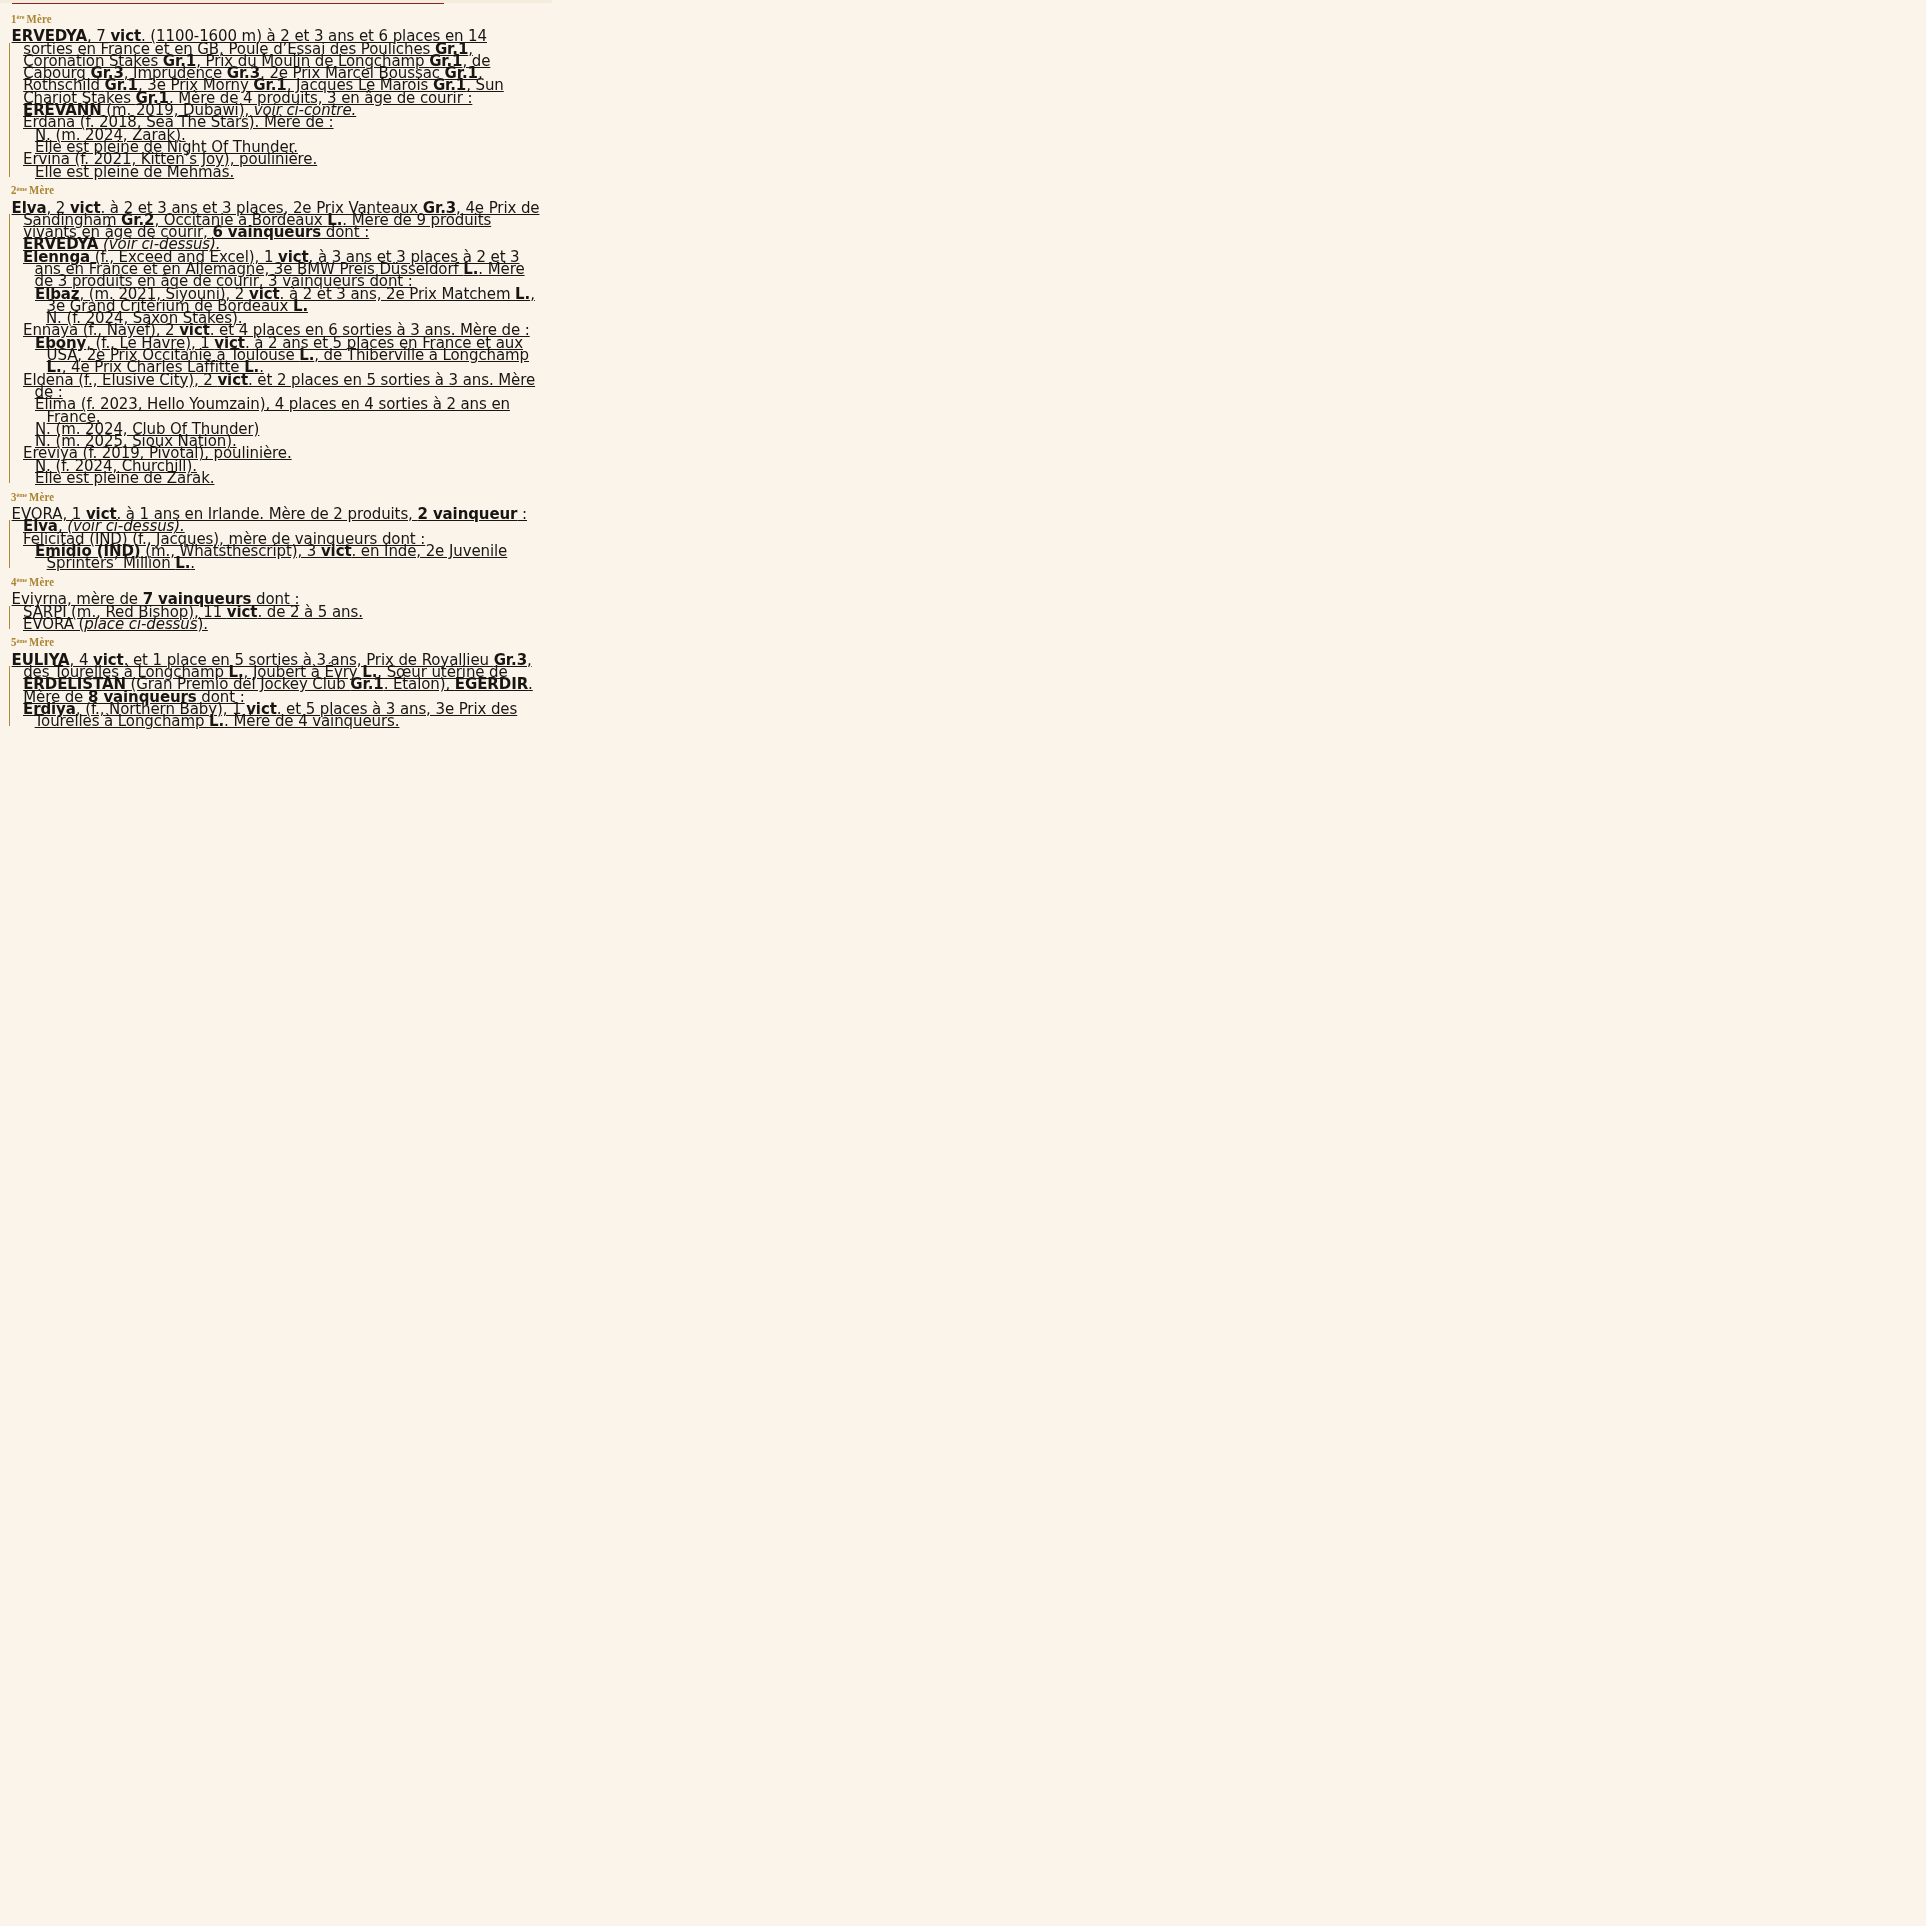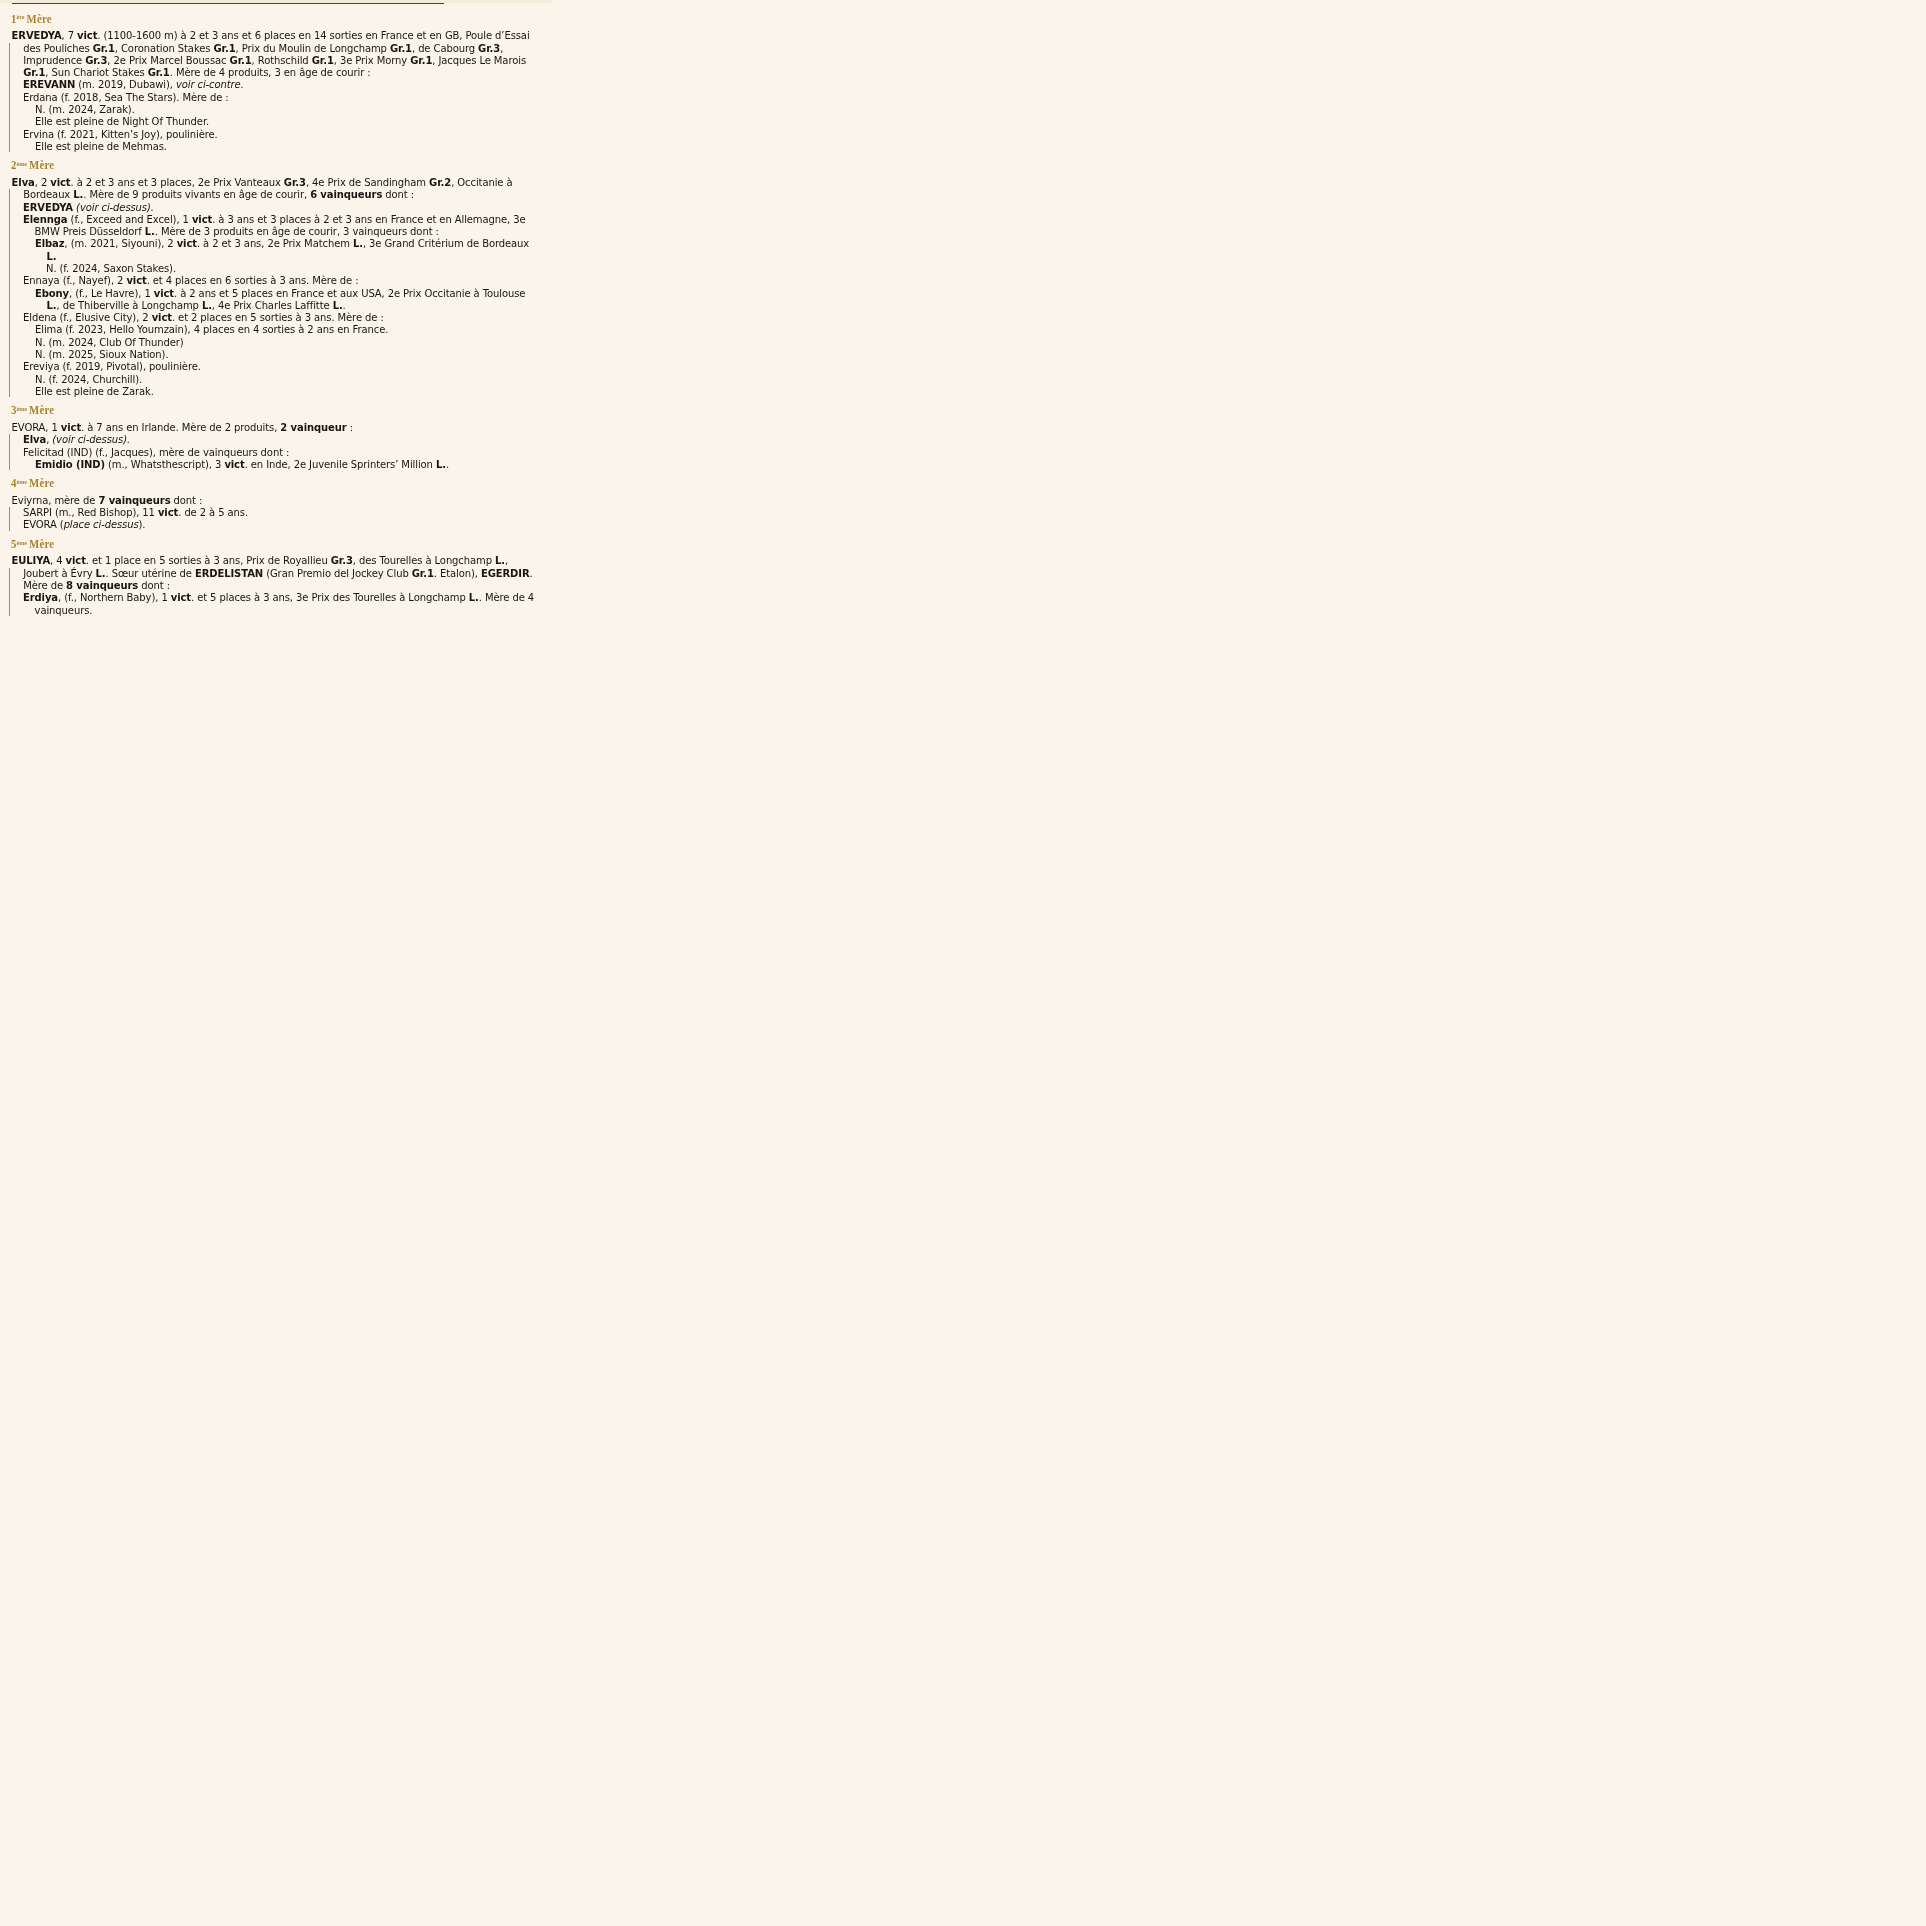--- a/index.html
+++ b/index.html
@@ -27,23 +27,24 @@
   }
   h2 .sup{font-size:.56em;position:relative;top:-.48em;letter-spacing:0;}
   h2 .word{margin-left:2.3px;}
   .section-body{position:relative;}
   .gold-rule{
     position:absolute;left:-3.1px;top:12.3px;bottom:1.2px;width:1.2px;
     background:#a98b3b;
   }
   p.para{
     margin:0;
-    font-size:10px;
+    font-size:15px;
     line-height:12.3px;
     letter-spacing:-0.1px;
+    text-decoration:underline;
   }
   p.lv0{padding-left:11.6px;text-indent:-11.6px;}
   p.lv1{padding-left:23px;text-indent:-11.6px;}
   p.lv2{padding-left:35px;text-indent:-11.6px;}
   p.lv3{padding-left:46px;text-indent:-11.6px;}
   .r-b{font-weight:bold;}
   .r-i{font-style:italic;}
 </style>
 </head>
 <body>
@@ -82,21 +83,21 @@
         <p class="para lv2"><span class="r-n">N. (m. 2025, Sioux Nation).</span></p>
         <p class="para lv1"><span class="r-n">Ereviya (f. 2019, Pivotal), poulinière.</span></p>
         <p class="para lv2"><span class="r-n">N. (f. 2024, Churchill).</span></p>
         <p class="para lv2"><span class="r-n">Elle est pleine de Zarak.</span></p>
       </div>
     </section>
     <section>
       <h2 class="heading"><span class="num">3</span><span class="sup">ème</span><span class="word">Mère</span></h2>
       <div class="section-body">
         <div class="gold-rule"></div>
-        <p class="para lv0"><span class="r-n">EVORA, 1 </span><span class="r-b">vict</span><span class="r-n">. à 7 ans en Irlande. Mère de 2 produits, </span><span class="r-b">2 vainqueur</span><span class="r-n"> :</span></p>
+        <p class="para lv0"><span class="r-n">EVORA, 1 </span><span class="r-b">vict</span><span class="r-n">. à 1 ans en Irlande. Mère de 2 produits, </span><span class="r-b">2 vainqueur</span><span class="r-n"> :</span></p>
         <p class="para lv1"><span class="r-b">Elva</span><span class="r-n">, </span><span class="r-i">(voir ci-dessus).</span></p>
         <p class="para lv1"><span class="r-n">Felicitad (IND) (f., Jacques), mère de vainqueurs dont :</span></p>
         <p class="para lv2"><span class="r-b">Emidio (IND)</span><span class="r-n"> (m., Whatsthescript), 3 </span><span class="r-b">vict</span><span class="r-n">. en Inde, 2e Juvenile Sprinters’ Million </span><span class="r-b">L.</span><span class="r-n">.</span></p>
       </div>
     </section>
     <section>
       <h2 class="heading"><span class="num">4</span><span class="sup">ème</span><span class="word">Mère</span></h2>
       <div class="section-body">
         <div class="gold-rule"></div>
         <p class="para lv0"><span class="r-n">Eviyrna, mère de </span><span class="r-b">7 vainqueurs</span><span class="r-n"> dont :</span></p>

